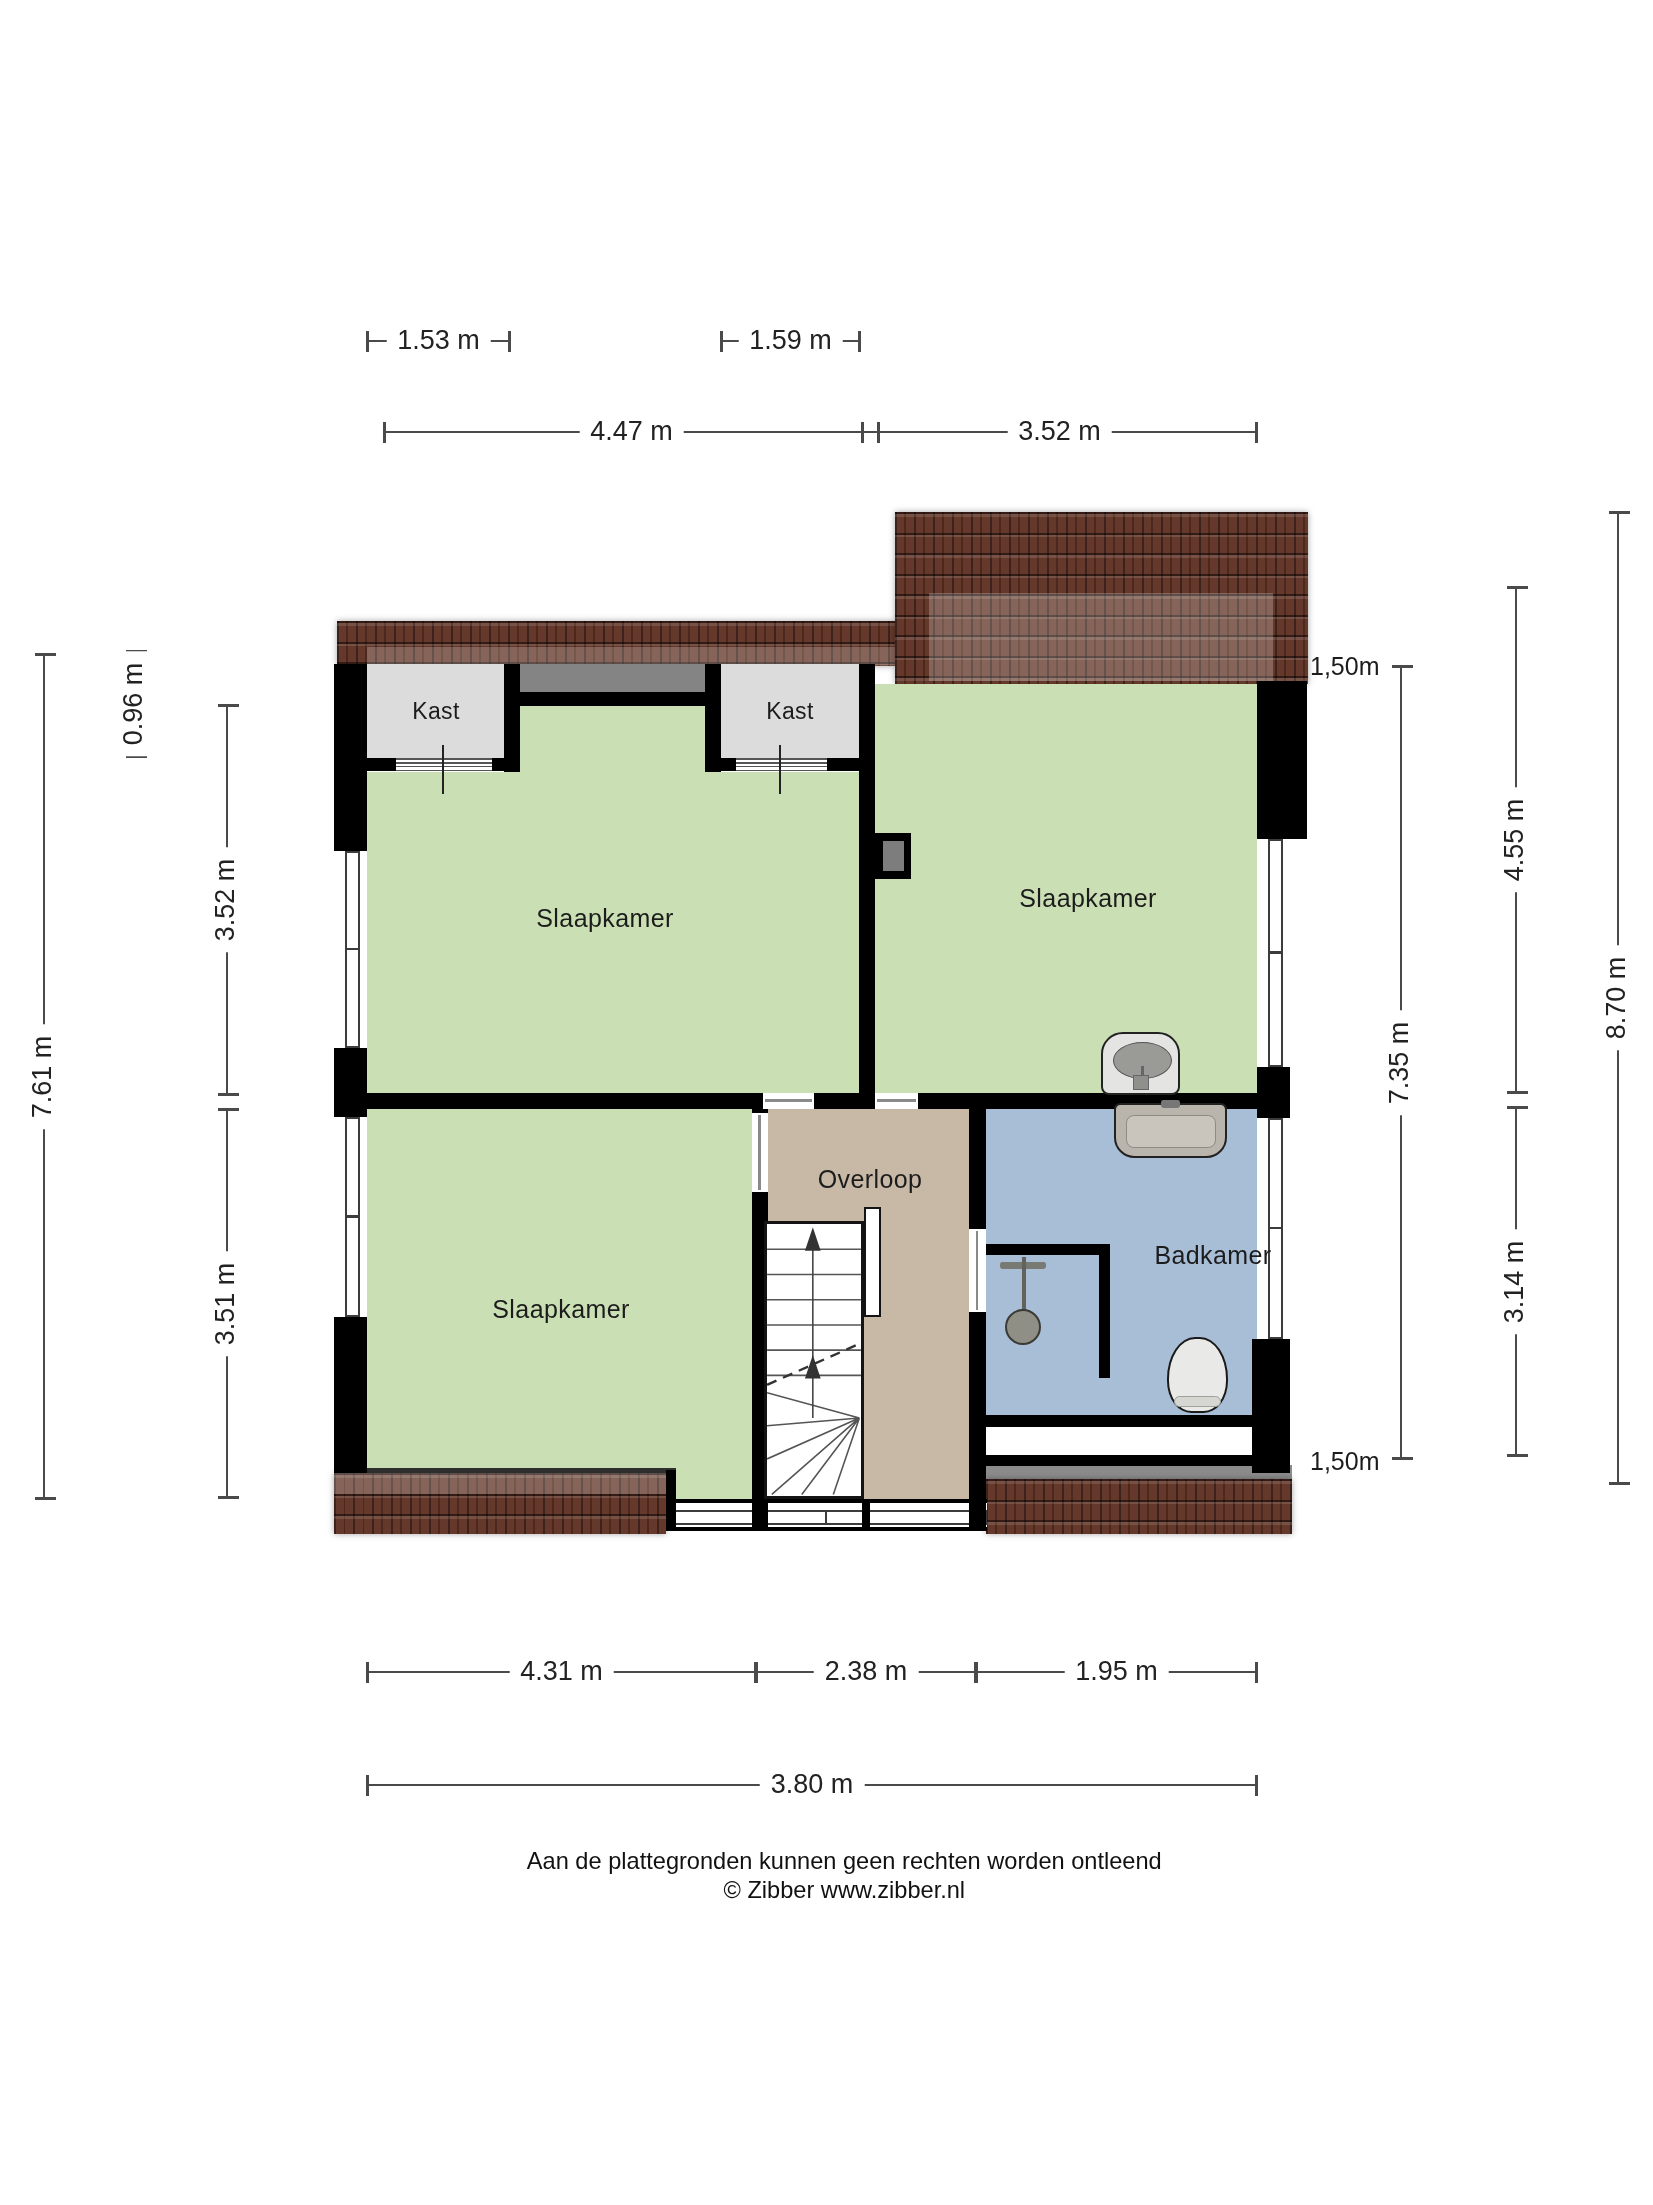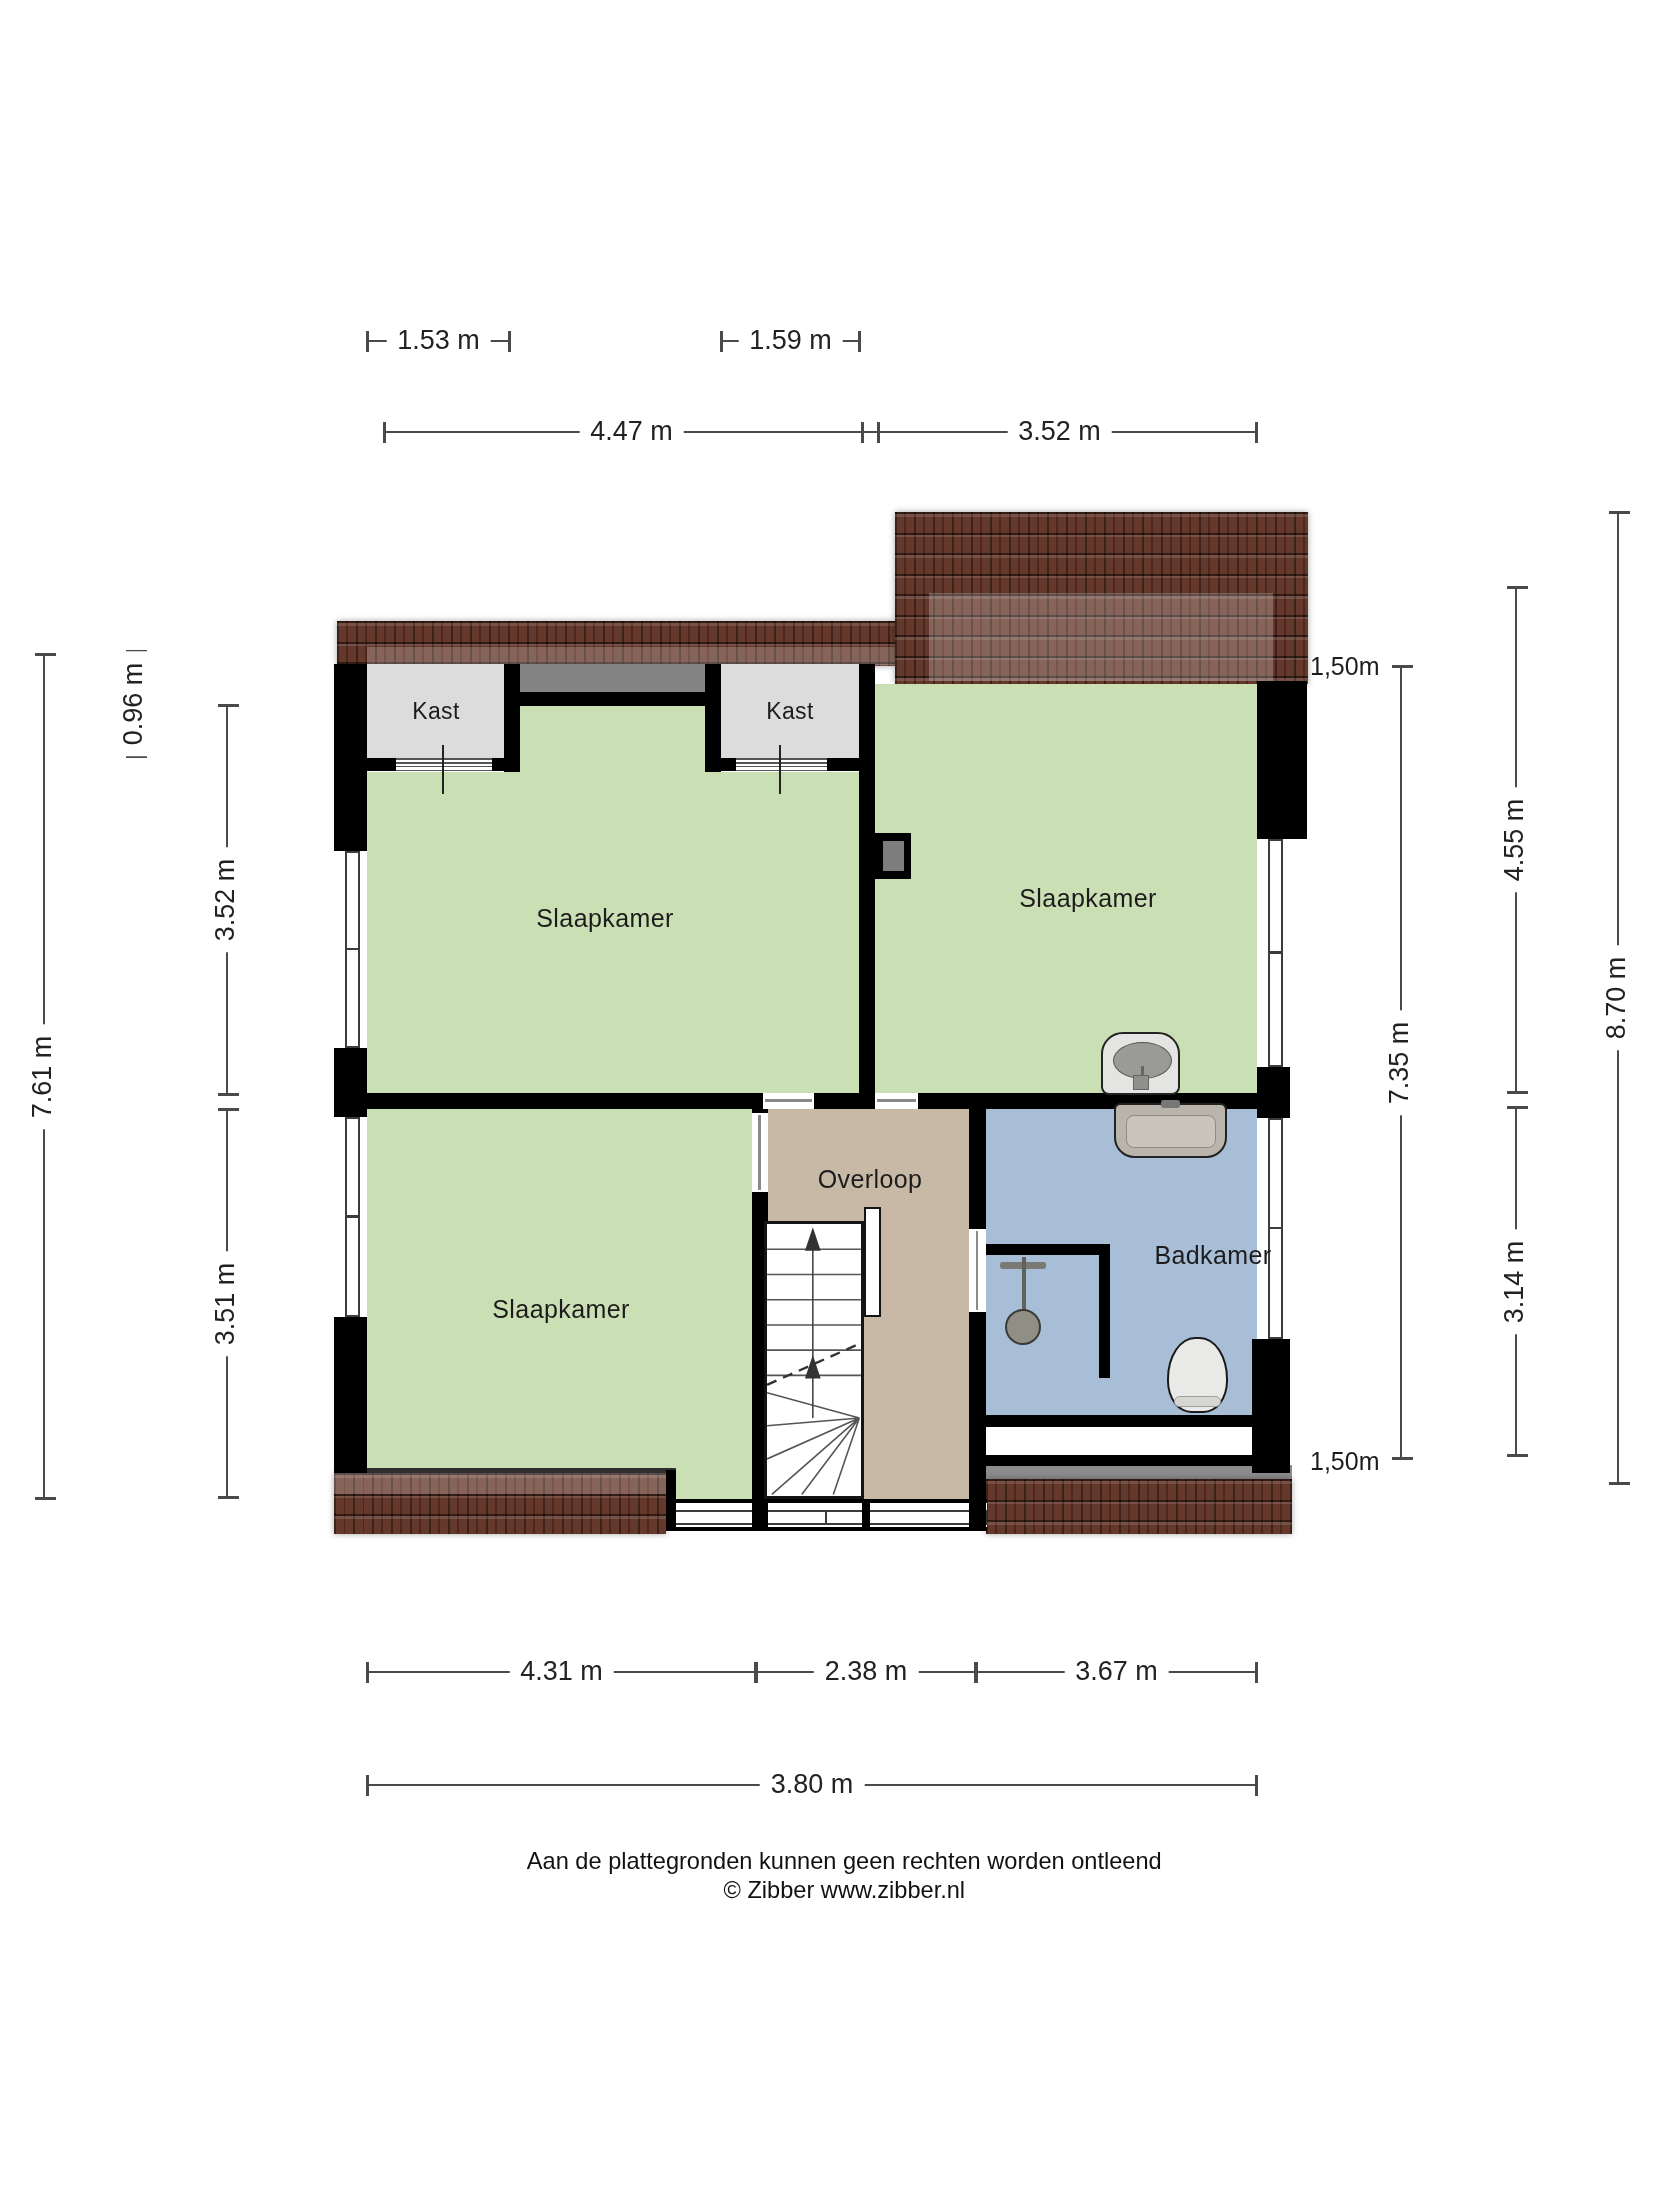--- a/index.html
+++ b/index.html
@@ -253,21 +253,21 @@
       <b>4.31 m</b>
     </div>
   <div class="dimh" style="left:756px;top:1671px;width:220px;">
       <i class="l"></i>
       <i class="r"></i>
       <b>2.38 m</b>
     </div>
   <div class="dimh" style="left:976px;top:1671px;width:281px;">
       <i class="l"></i>
       <i class="r"></i>
-      <b>3.67 m</b>
+      <b>1.95 m</b>
     </div>
   <div class="dimh" style="left:367px;top:1784px;width:890px;">
       <i class="l"></i>
       <i class="r"></i>
       <b>3.80 m</b>
     </div>
 
   <div class="footer" style="top:1847px;">
     <div>Aan de plattegronden kunnen geen rechten worden ontleend</div>
     <div>© Zibber www.zibber.nl</div>

